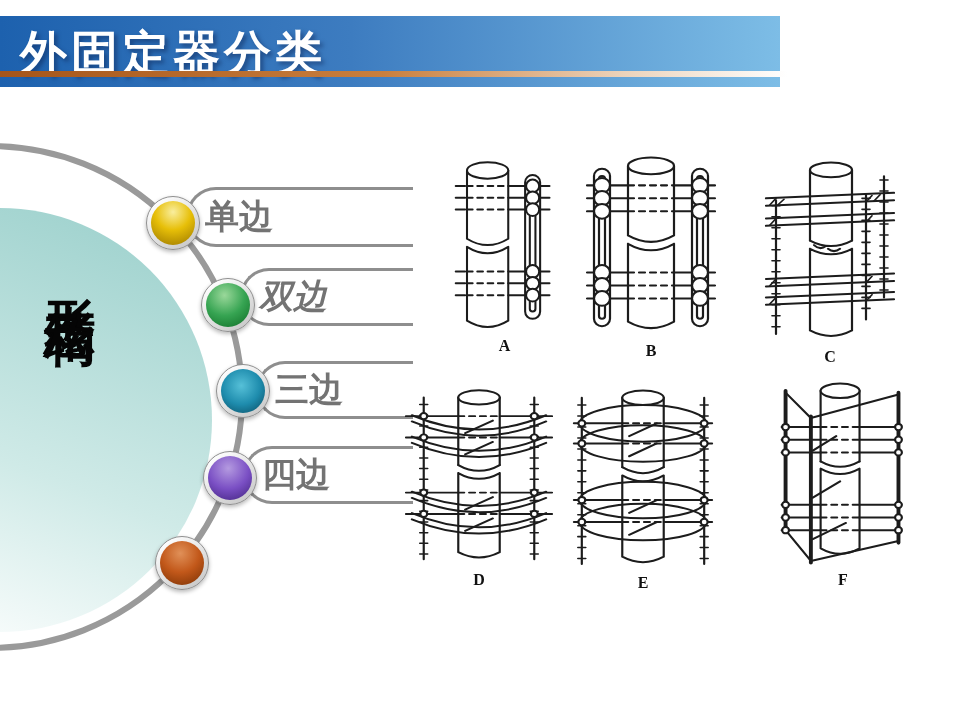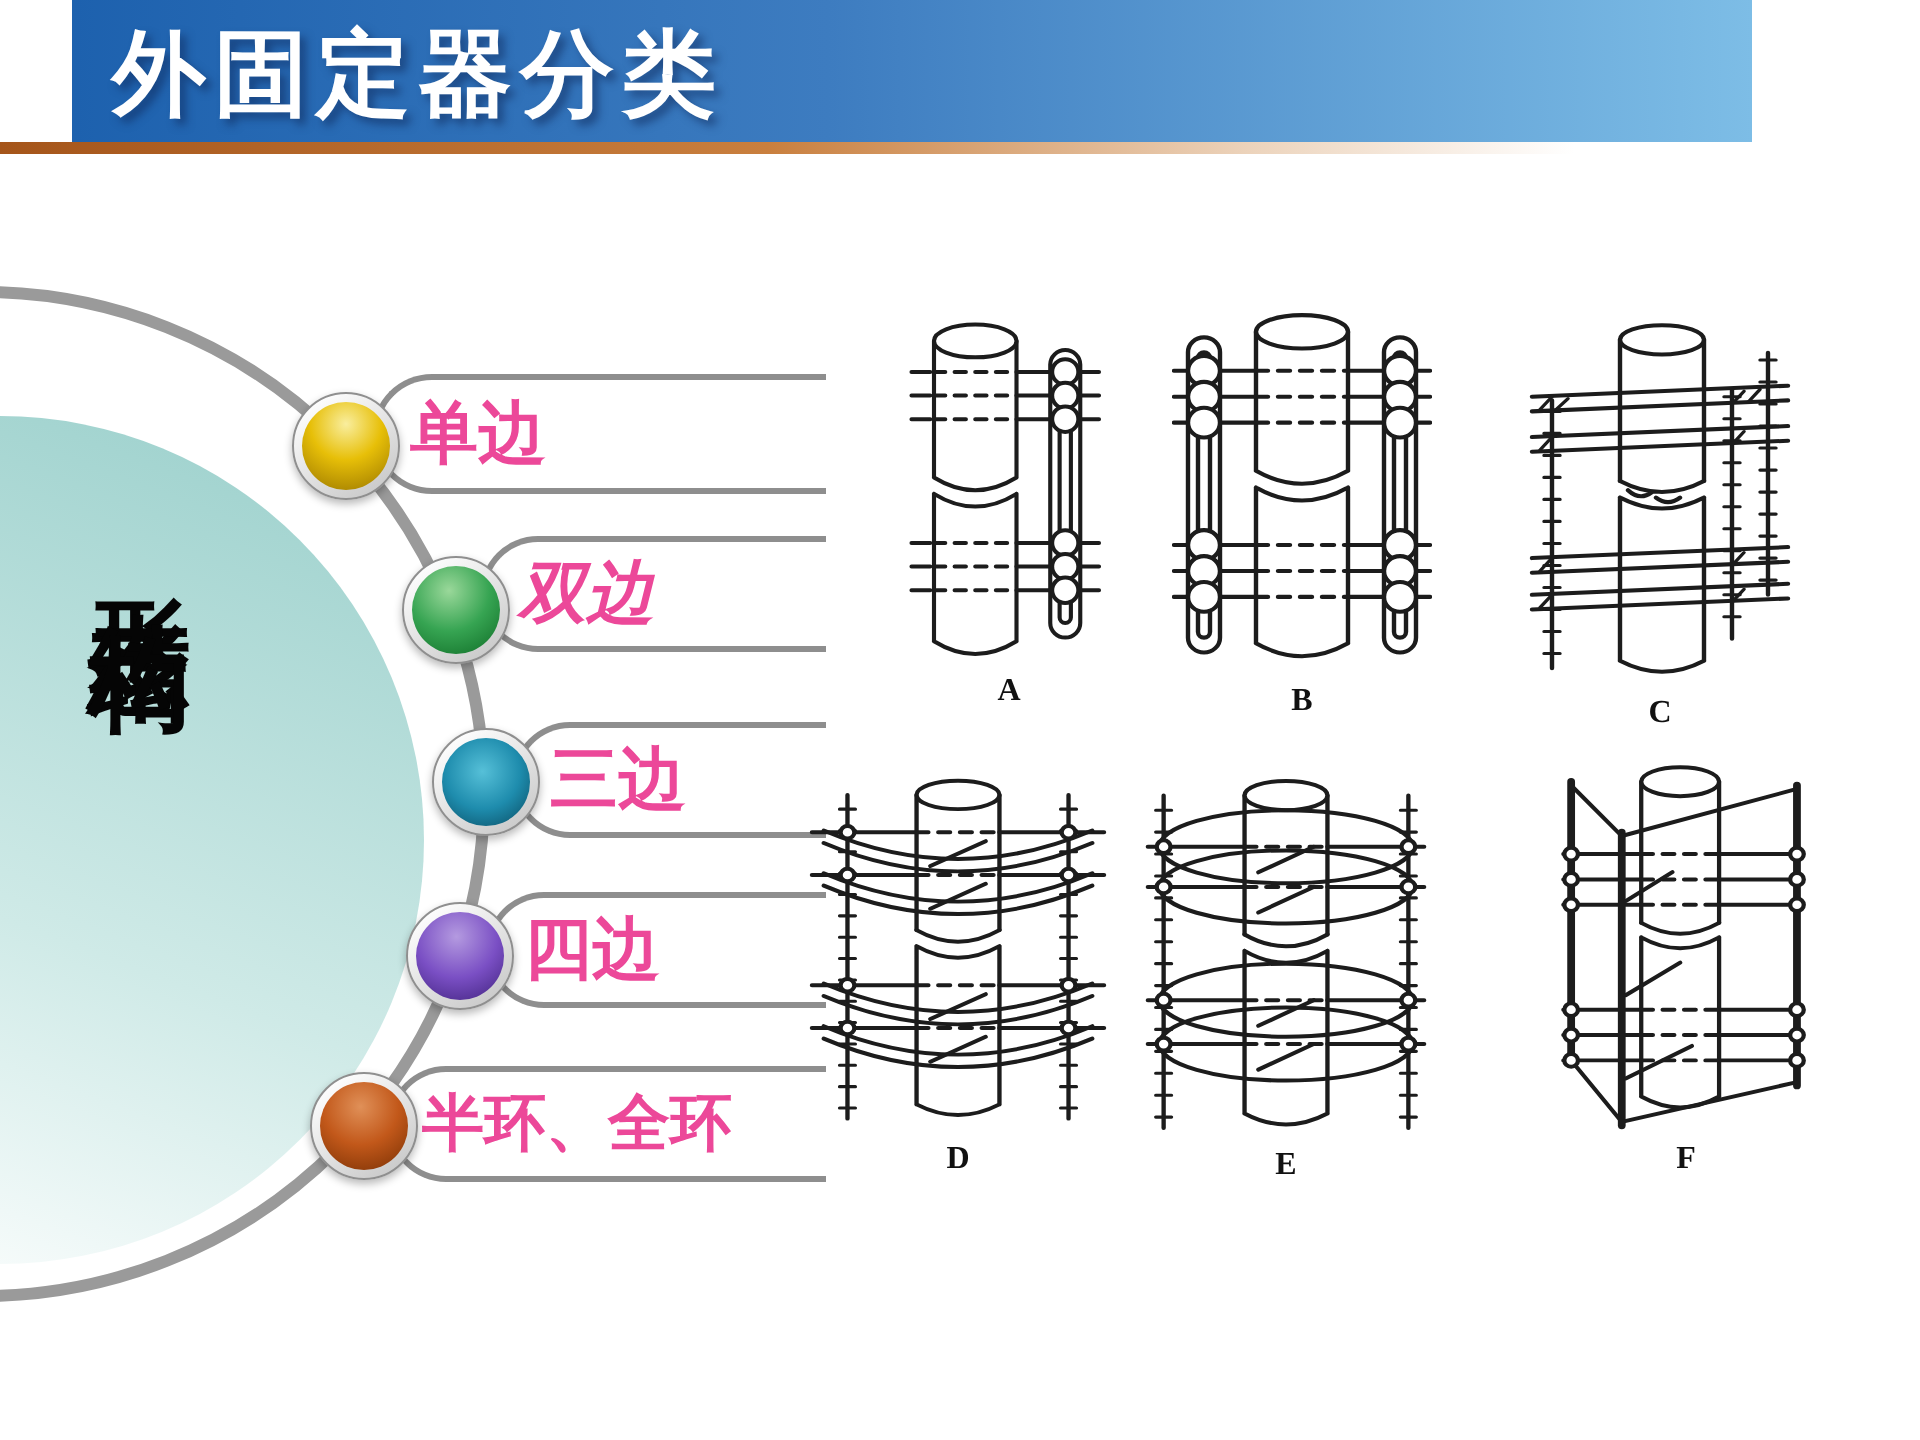--- a/index.html
+++ b/index.html
@@ -1,37 +1,37 @@
 <!DOCTYPE html>
 <html><head>
 <meta charset="utf-8">
 <style>
   html,body{margin:0;padding:0;background:#666;}
   .slide{position:relative;width:960px;height:720px;background:#ffffff;overflow:hidden;
          font-family:"Liberation Sans","DejaVu Sans",sans-serif;}
 
   
-  .header{position:absolute;left:0;top:0;width:840px;height:71px;
-          background:linear-gradient(90deg,#1d61ae 0%,#3d7cc0 45%,#7dbde6 100%);margin-left:36px;}
+  .header{position:absolute;left:0;top:16px;width:780px;height:71px;
+          background:linear-gradient(90deg,#1d61ae 0%,#3d7cc0 45%,#7dbde6 100%);}
   .header .title{position:absolute;left:20px;top:6px;font-size:47px;font-weight:700;
           color:#ffffff;letter-spacing:4px;white-space:nowrap;
           text-shadow:3px 3px 4px rgba(15,40,90,.55);}
   .accent{position:absolute;left:0;top:71px;width:960px;height:6px;
           background:linear-gradient(90deg,#a5551a 0%,#c97f3e 40%,#ecd3bb 65%,#ffffff 82%);}
 
   
   .bgsvg{position:absolute;left:0;top:0;width:960px;height:720px;}
   .vtitle{position:absolute;left:40px;top:258px;font-size:51px;font-weight:700;color:#050505;
           writing-mode:vertical-rl;text-orientation:upright;letter-spacing:6px;line-height:1.15;}
 
   
   .tab{position:absolute;box-sizing:border-box;background:#ffffff;
        border:3px solid #8e8e8e;border-right:none;border-radius:30px 0 0 30px;
        display:flex;align-items:center;}
-  .tab .lbl{font-weight:700;color:#ec4899;padding-left:16px;font-size:34px;white-space:nowrap;}
+  .tab .lbl{font-weight:700;color:#737373;padding-left:16px;font-size:34px;white-space:nowrap;}
   .tab.t5 .lbl{font-size:31px;padding-left:14px;}
 
   
   .sphere{position:absolute;width:52px;height:52px;border-radius:50%;
           background:linear-gradient(145deg,#ffffff 10%,#c9c9c9 90%);
           border:1px solid #8f8f8f;box-shadow:0 2px 4px rgba(0,0,0,.28);}
   .sphere .ball{position:absolute;left:4px;top:4px;right:4px;bottom:4px;border-radius:50%;}
   .ball.yellow{background:radial-gradient(circle at 50% 25%,#f9ee9e 0%,#e7bf08 45%,#a07c00 95%);}
   .ball.green {background:radial-gradient(circle at 42% 28%,#9ad89a 0%,#36a452 50%,#127029 95%);}
   .ball.blue  {background:radial-gradient(circle at 46% 38%,#56c0d8 0%,#1e8cad 52%,#0b4f66 95%);}
@@ -76,23 +76,20 @@
     <span class="lbl">单边</span>
   </div>
   <div class="tab" style="left:240px;top:268px;width:173px;height:58px;font-style:italic;">
     <span class="lbl">双边</span>
   </div>
   <div class="tab" style="left:256px;top:361px;width:157px;height:58px;">
     <span class="lbl">三边</span>
   </div>
   <div class="tab" style="left:243px;top:446px;width:170px;height:58px;">
     <span class="lbl">四边</span>
-  </div>
-  <div class="tab t5" style="left:194px;top:533px;width:219px;height:58px;">
-    <span class="lbl">半环、全环</span>
   </div>
 
   <div class="sphere" style="left:146px;top:196px;">
       <div class="ball yellow"></div>
     </div>
   <div class="sphere" style="left:201px;top:278px;">
       <div class="ball green"></div>
     </div>
   <div class="sphere" style="left:216px;top:364px;">
       <div class="ball blue"></div>

